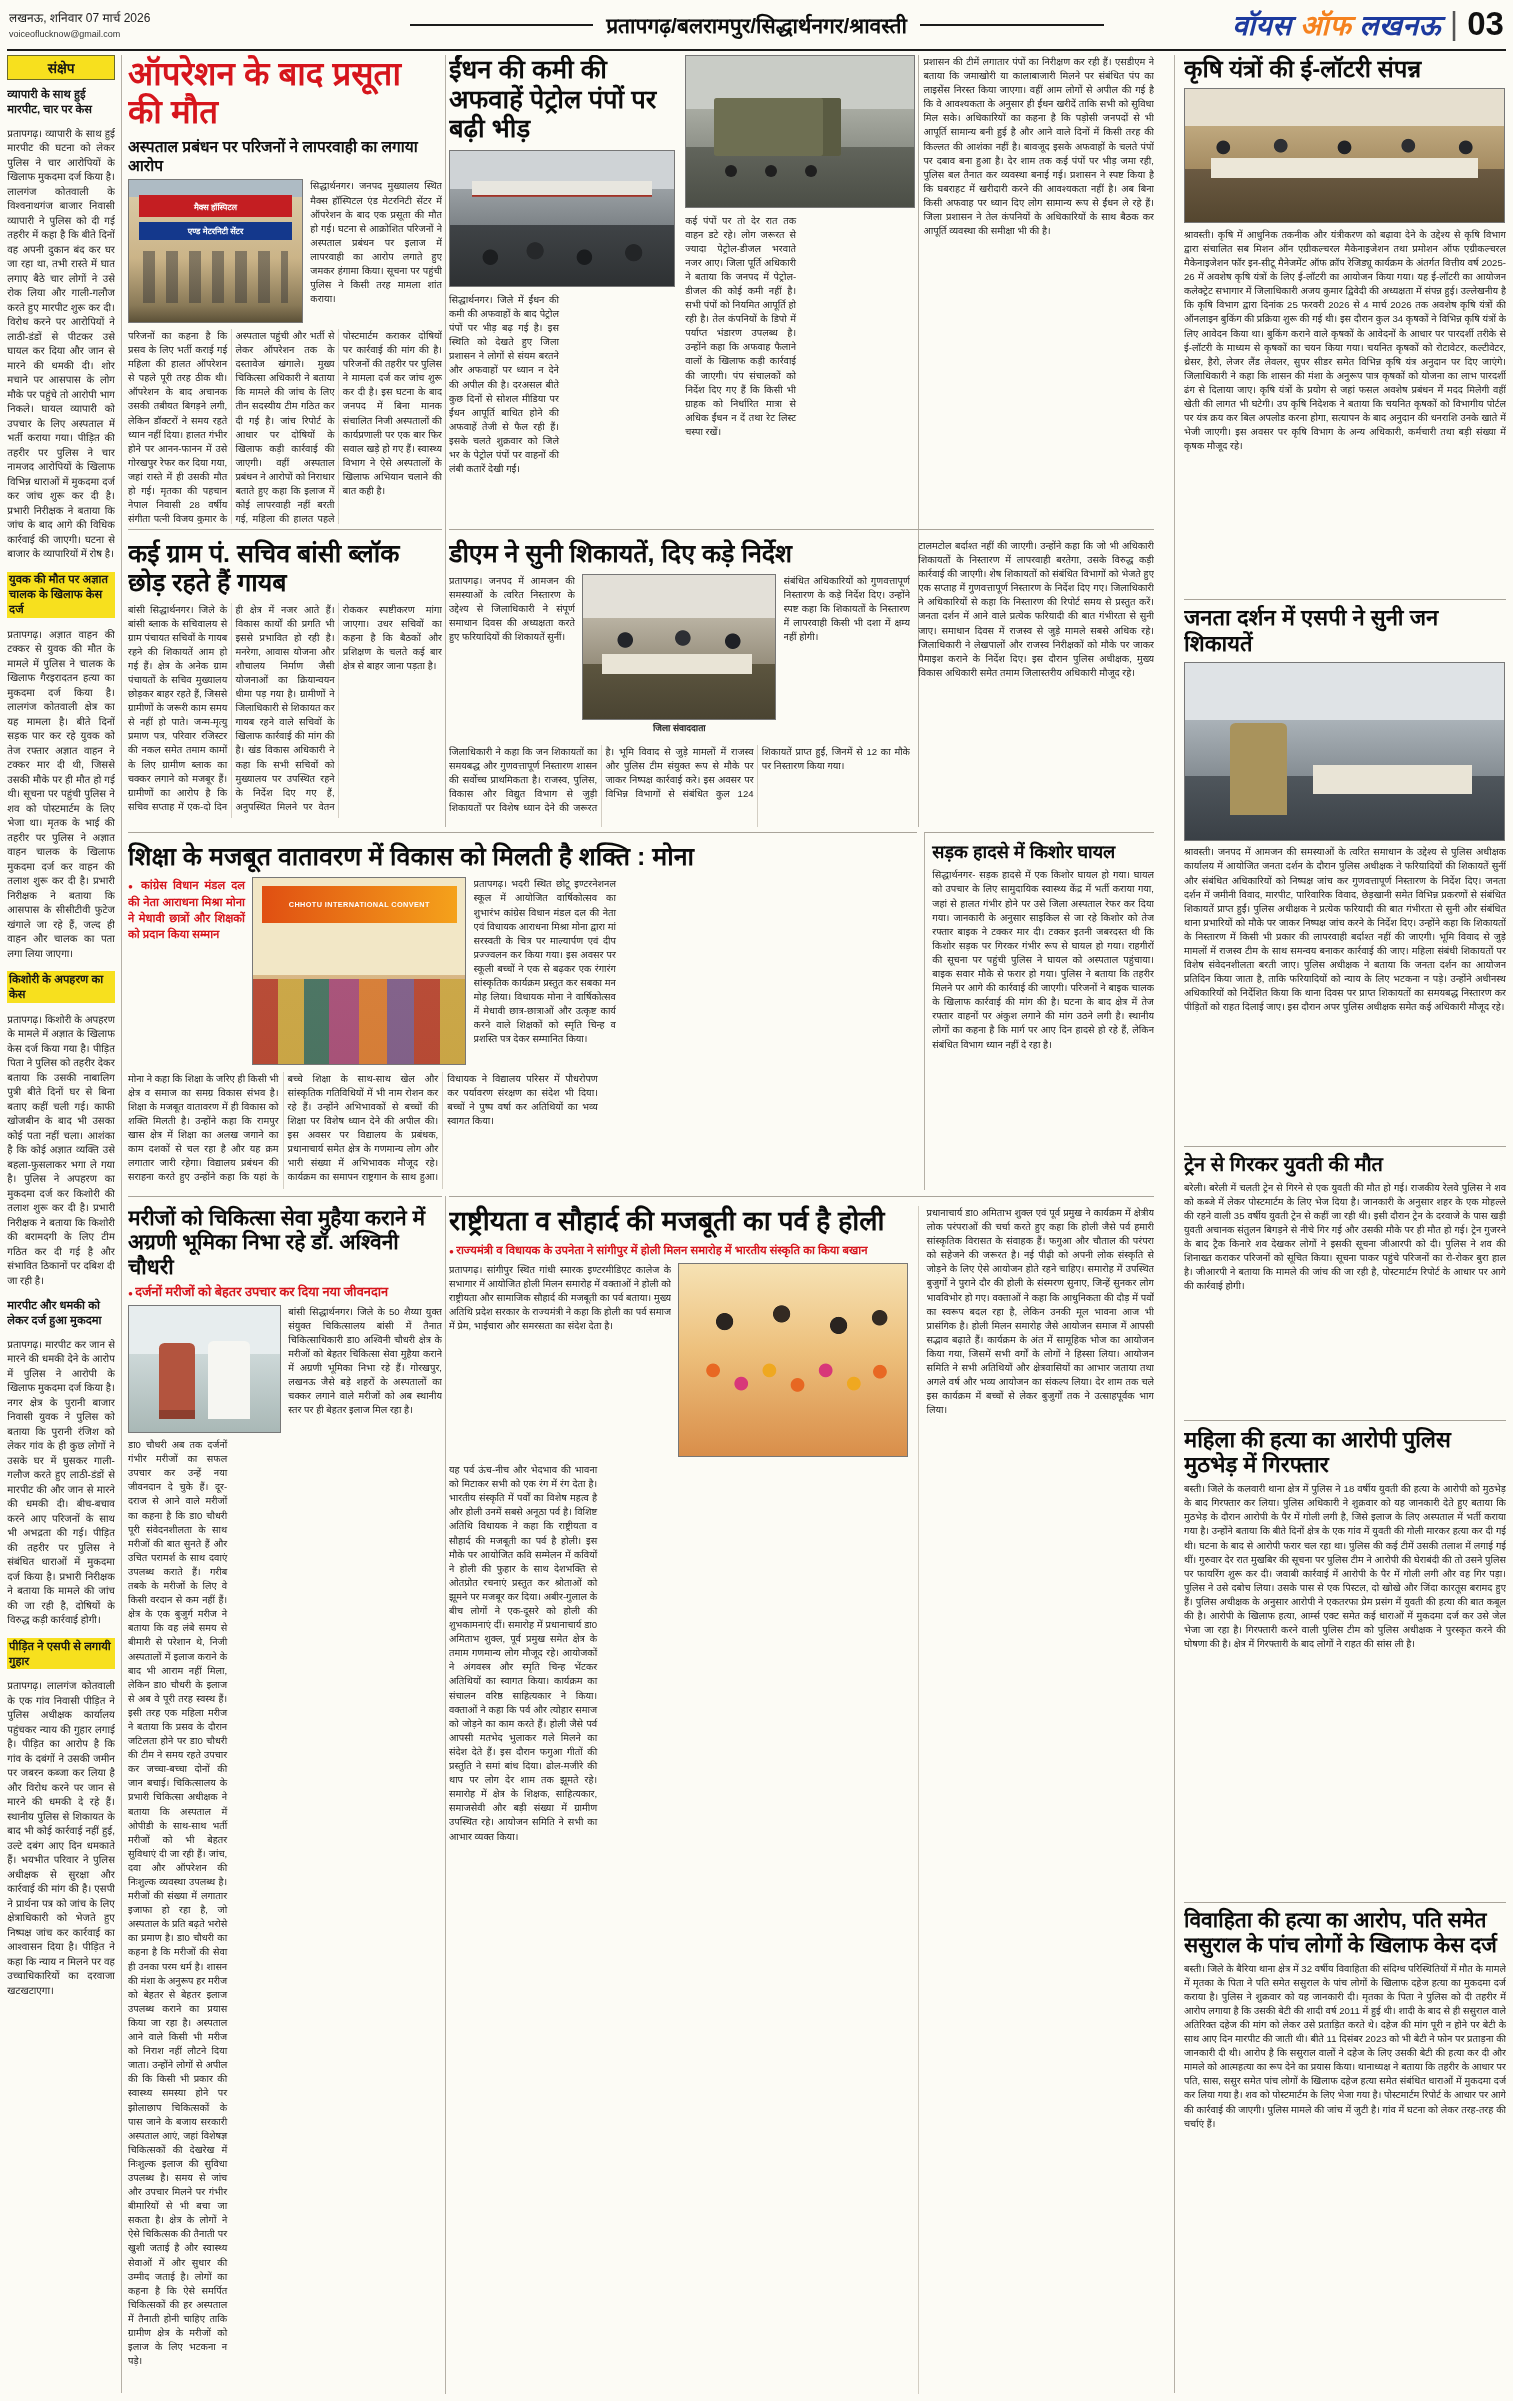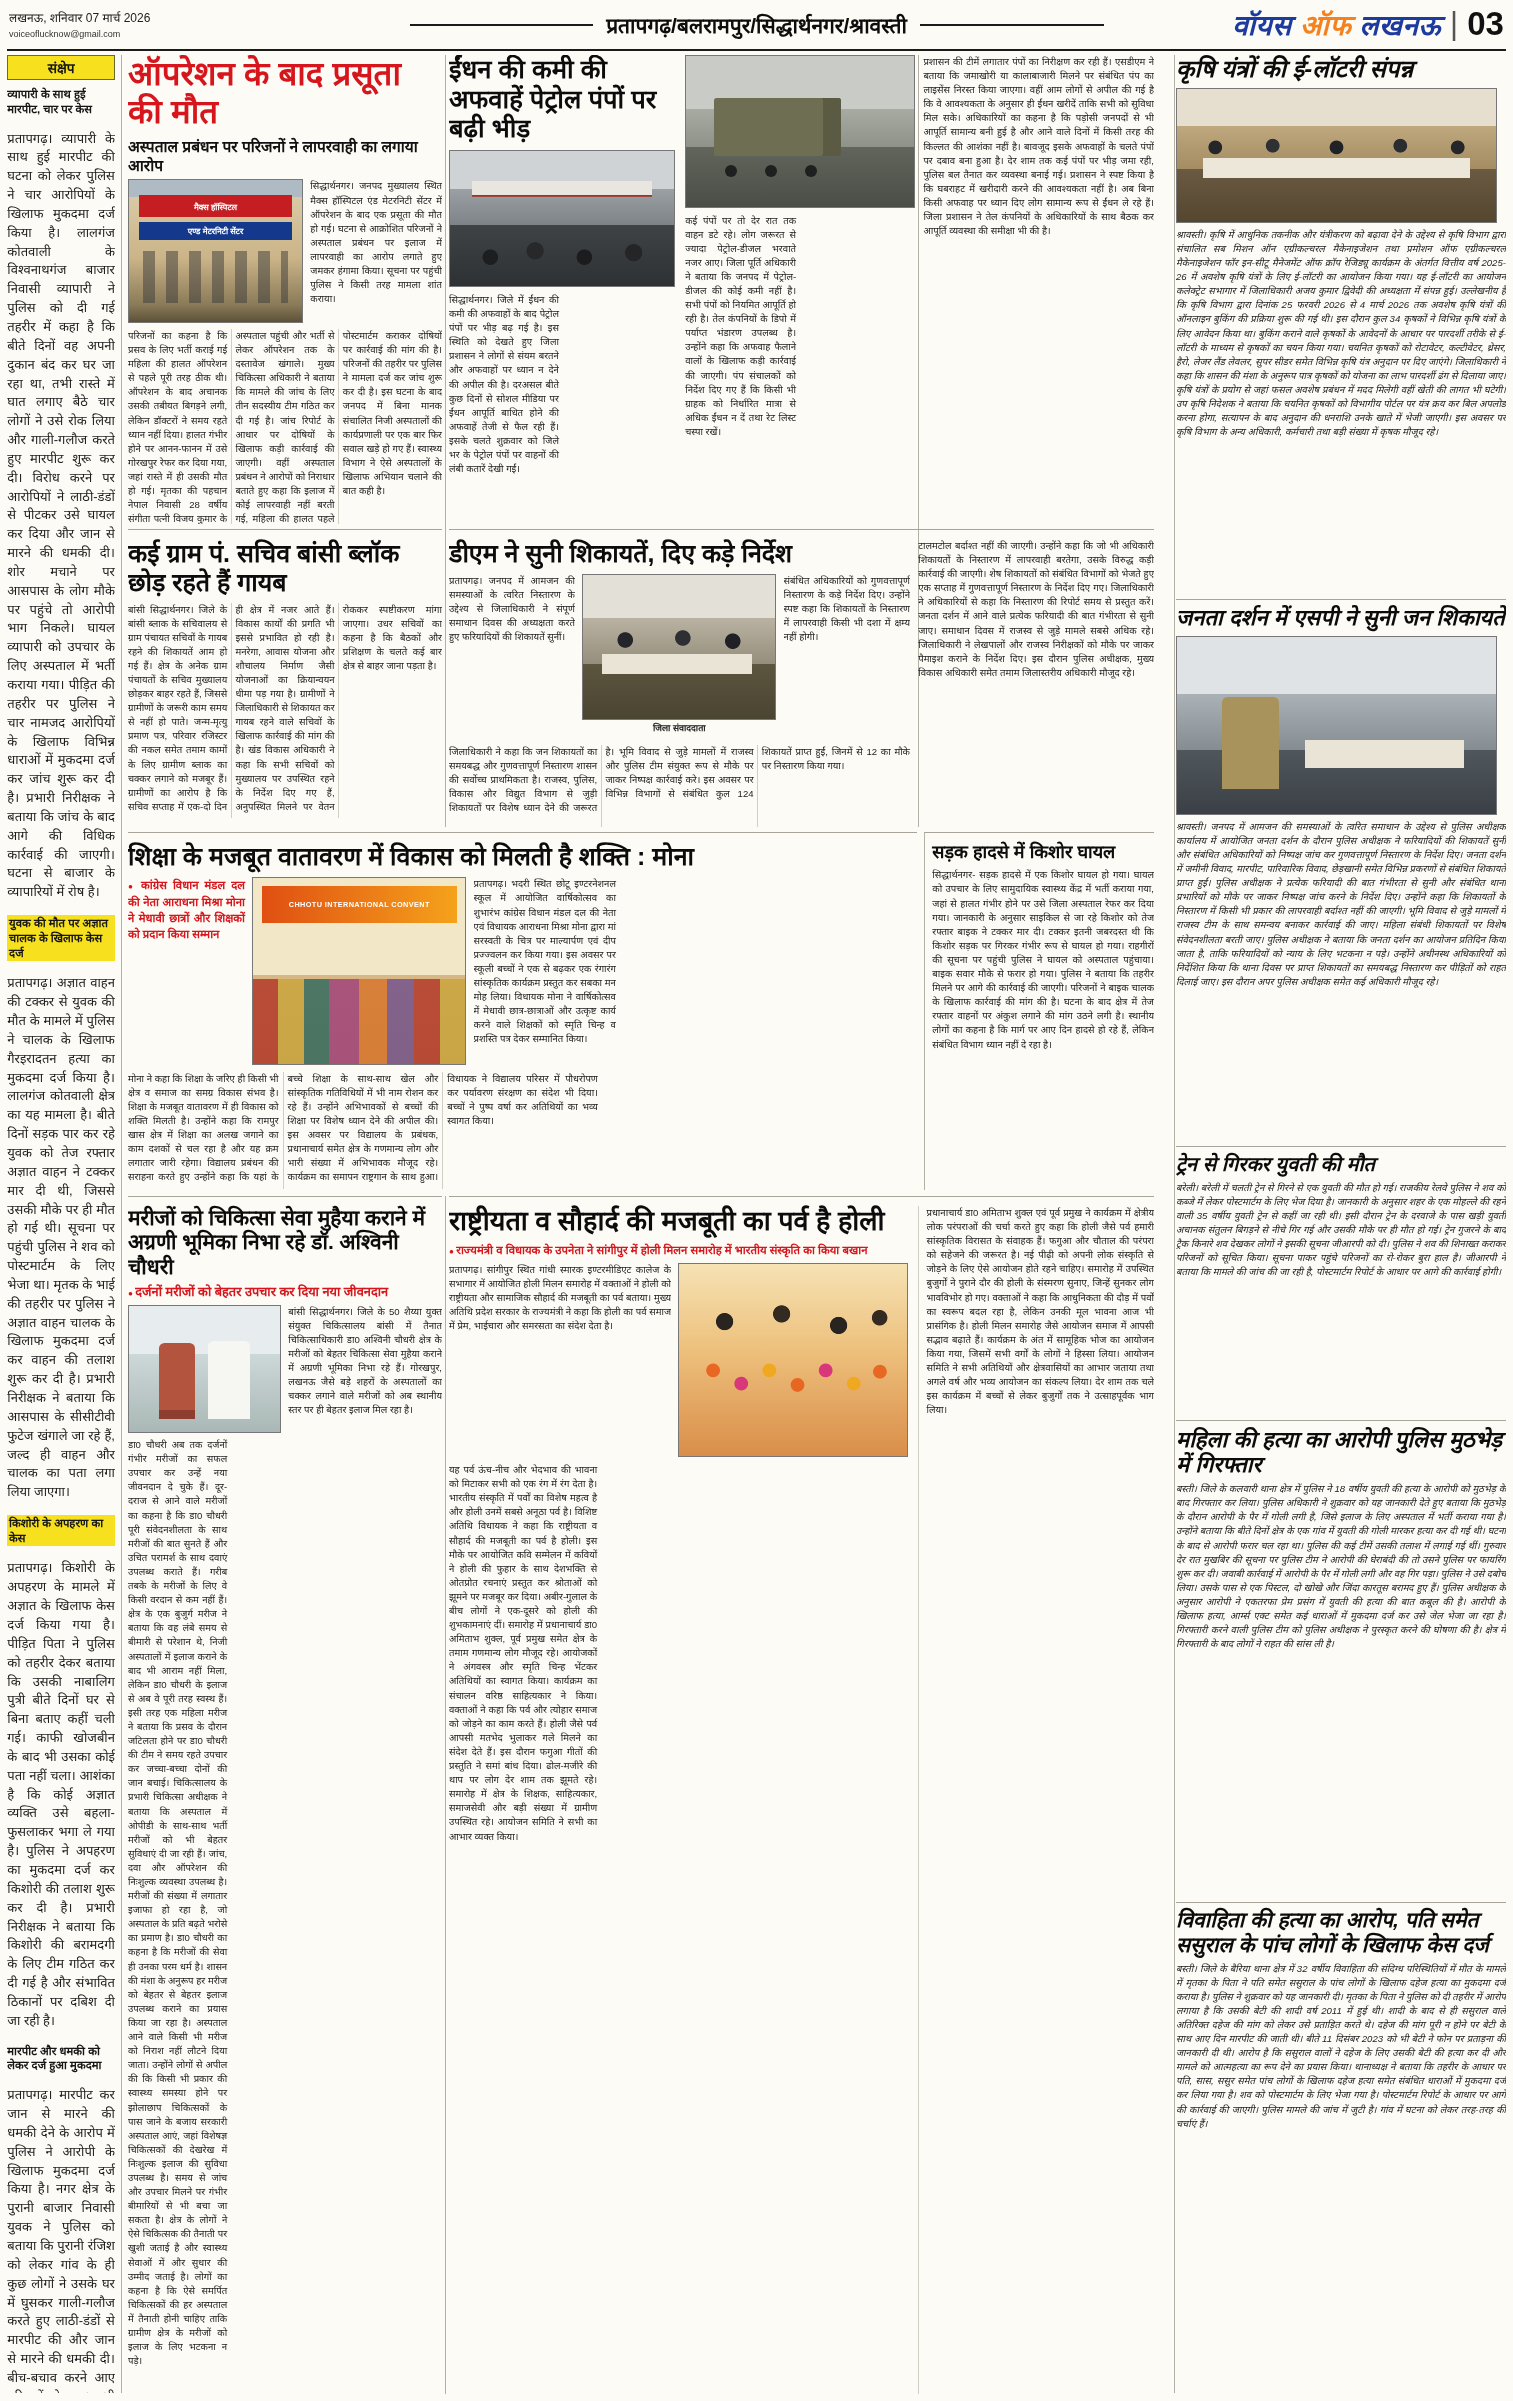--- a/index.html
+++ b/index.html
@@ -37,21 +37,21 @@
   .row{display:flex;gap:7.3px;}
   .colflex{display:flex;flex-direction:column;min-height:0;}
   .caption{font-size:9px;font-weight:bold;text-align:center;padding:1.8px 0 0;color:#222;}
   .vr{position:absolute;width:0.9px;background:#b5b0a6;}
 
   
   .briefs{border-right:0.9px solid #b5b0a6;padding-right:6.4px;}
   .briefs-title{background:#f7e01e;border:0.9px solid #6a6a2a;text-align:center;font-weight:bold;font-size:13.7px;padding:1.8px 0;margin-bottom:5.5px;}
   .brief-hl{font-size:11.4px;font-weight:bold;line-height:1.3;margin:7.3px 0 2.7px;}
   .hl-yellow{background:#f7e01e;padding:0.9px 1.8px;}
-  .brief-body{font-size:13px;line-height:1.45;}
+  .brief-body{font-size:10px;line-height:1.45;}
 
   
   .photo{position:relative;background:#999;border:0.9px solid #777;overflow:hidden;flex-shrink:0;}
   .ph-hospital{background:linear-gradient(180deg,#aebbc4 0%,#aebbc4 12%,#d9c9a4 12%,#cbb488 55%,#8a7a58 88%,#5c5138 100%);}
   .ph-hospital .sign{position:absolute;left:6%;right:6%;color:#fff;font-weight:bold;font-size:8.2px;display:flex;align-items:center;justify-content:center;text-align:right;overflow:hidden;}
   .sign-red{top:10%;height:16%;background:#c41e22;}
   .sign-blue{top:29%;height:13%;background:#14388c;}
   .ph-hospital .windows{position:absolute;left:8%;right:8%;top:50%;height:36%;
      background:repeating-linear-gradient(90deg,#3a3a3a 0 12px,transparent 12px 23px);opacity:.5;}
   .ph-pump{background:linear-gradient(180deg,#cfd3d6 0%,#cfd3d6 28%,#9aa0a4 28%,#7d8387 55%,#3f4346 55%,#2e3133 100%);}
@@ -99,21 +99,21 @@
                 radial-gradient(circle at 38% 40%,#f0a81c 6.4px,transparent 7.3px),
                 radial-gradient(circle at 52% 62%,#e8641f 6.4px,transparent 7.3px),
                 radial-gradient(circle at 66% 40%,#d8317a 6.4px,transparent 7.3px),
                 radial-gradient(circle at 80% 60%,#f0a81c 6.4px,transparent 7.3px),
                 radial-gradient(circle at 93% 42%,#e8641f 6.4px,transparent 7.3px);}
   .ph-janta{background:linear-gradient(180deg,#dfe3e6 0%,#dfe3e6 32%,#aab2b8 32%,#858d93 64%,#4f565c 64%,#3a4046 100%);}
   .ph-janta::before{content:"";position:absolute;left:14%;top:34%;width:18%;height:52%;background:#a9935c;border-radius:5.5px 5.5px 0 0;}
   .ph-janta::after{content:"";position:absolute;left:40%;right:10%;top:58%;height:16%;background:#e9e4d6;}
 
   
-  .colE{border-left:0.9px solid #b5b0a6;padding-left:1px;display:flex;flex-direction:column;font-style:italic;}
+  .colE{border-left:0.9px solid #b5b0a6;padding-left:9px;display:flex;flex-direction:column;}
   .colE article{display:flex;flex-direction:column;min-height:0;overflow:hidden;}
   .colE article + article{border-top:0.9px solid #a9a49a;padding-top:5.5px;margin-top:3.7px;}
   .colE .body{flex:1;min-height:0;margin-top:4.6px;}
   .colE .photo{margin-top:5.5px;}
 </style>
 </head>
 <body>
 
 <div class="page">
 

